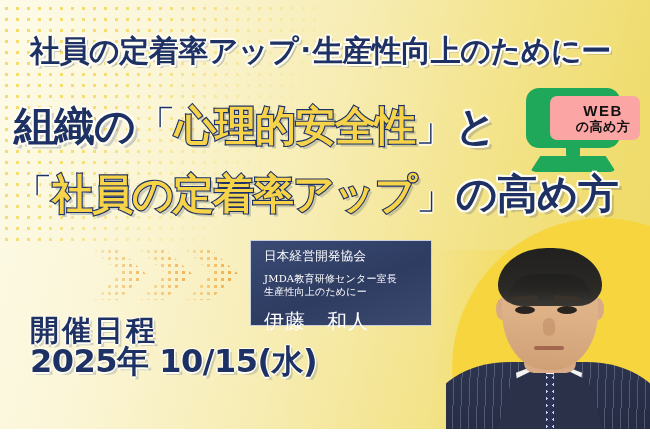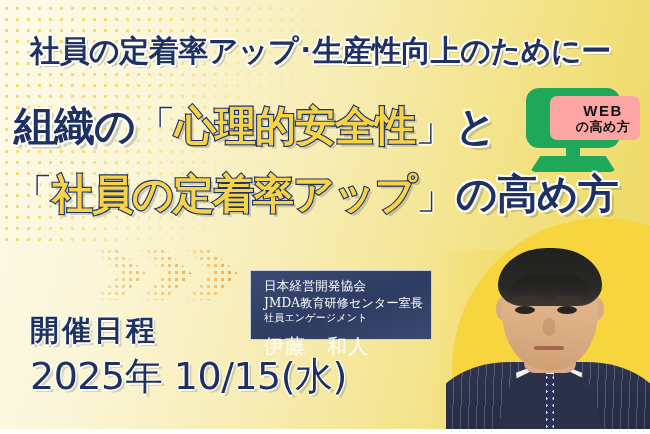--- a/index.html
+++ b/index.html
@@ -102,44 +102,44 @@
     paint-order:stroke fill;
     text-shadow:3px 3px 0 rgba(29,49,100,.20);
   }
   .bracket{
     color:#1d3164;font-weight:normal;
     text-shadow:1.5px 0 0 #fffdf2,-1.5px 0 0 #fffdf2,0 1.5px 0 #fffdf2,0 -1.5px 0 #fffdf2;
   }
 
   
   .speaker-card{
-    position:absolute;left:250px;top:270px;width:182px;height:70px;
+    position:absolute;left:250px;top:240px;width:182px;height:86px;
     background:linear-gradient(160deg,#3a4a74 0%,#2e3c61 55%,#3c4a70 100%);
     border:1.5px solid #c9cfdf;
     z-index:14;
     box-sizing:border-box;
     padding:7px 0 16px 13px;
     color:#ffffff;
     font-family:"DejaVu Serif","Liberation Serif",serif;
   }
   .sp-org{font-size:12.5px;line-height:1.25;letter-spacing:.3px;}
-  .sp-role1{font-size:12px;line-height:1.35;letter-spacing:.2px;margin-top:1px;}
+  .sp-role1{font-size:10px;line-height:1.35;letter-spacing:.2px;margin-top:8px;}
   .sp-role2{font-size:10px;line-height:1.35;letter-spacing:.2px;}
   .sp-name{font-size:20px;line-height:1.15;letter-spacing:1px;margin-top:11px;}
 
   
   .date-block{position:absolute;left:30px;top:316px;z-index:16;}
   .date-label{
     font-family:Liberation Sans, sans-serif;
     font-weight:bold;font-size:29px;color:#1d3164;letter-spacing:3px;line-height:1;
     text-shadow:1.5px 0 0 #fffdf2,-1.5px 0 0 #fffdf2,0 1.5px 0 #fffdf2,0 -1.5px 0 #fffdf2,3px 3px 0 rgba(29,49,100,.18);
   }
   .date-value{
     font-family:"DejaVu Sans","Liberation Sans",sans-serif;
-    font-weight:normal;font-size:38px;color:#1d3164;line-height:1;margin-top:12px;letter-spacing:-0.5px;
+    font-weight:bold;font-size:32px;color:#1d3164;line-height:1;letter-spacing:-0.5px;
     white-space:nowrap;
     text-shadow:1.5px 0 0 #fffdf2,-1.5px 0 0 #fffdf2,0 1.5px 0 #fffdf2,0 -1.5px 0 #fffdf2,3px 3px 0 rgba(29,49,100,.18);
   }
 
   
   .photo{position:absolute;left:446px;top:232px;width:204px;height:202px;z-index:20;overflow:hidden;}
   .ph-neck{position:absolute;left:78px;top:95px;width:52px;height:46px;background:#d8ab86;border-radius:10px;}
   .ph-head{
     position:absolute;left:56px;top:22px;width:96px;height:116px;
     background:linear-gradient(185deg,#e8bf98 0%,#ddb085 55%,#cf9f74 100%);
@@ -253,21 +253,21 @@
     <div class="ph-brow r"></div>
     <div class="ph-eye l"></div>
     <div class="ph-eye r"></div>
     <div class="ph-nose"></div>
     <div class="ph-mouth"></div>
   </div>
 
   <div class="speaker-card">
     <div class="sp-org">日本経営開発協会</div>
     <div class="sp-role1">JMDA教育研修センター室長</div>
-    <div class="sp-role2">社員エンゲージメント</div>
+    <div class="sp-role2">生産性向上のためにー</div>
     <div class="sp-name">伊藤　和人</div>
   </div>
 
   <div class="date-block">
     <div class="date-label">開催日程</div>
     <div class="date-value">2025年 10/15(水)</div>
   </div>
 
   <div class="bottom-strip"></div>
 </div>

